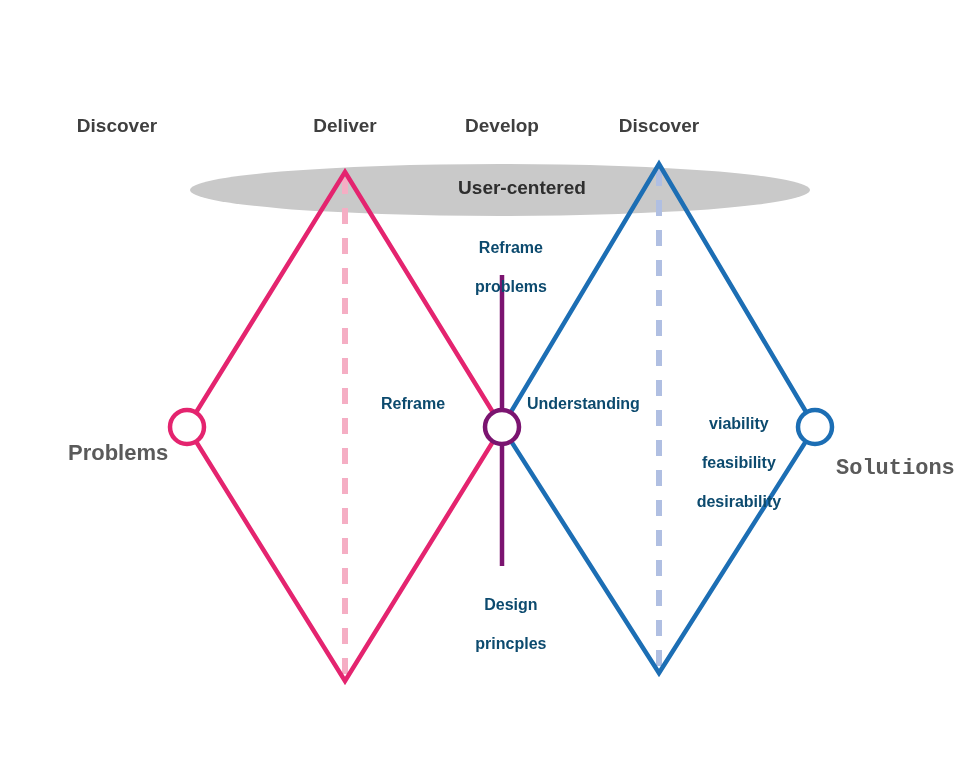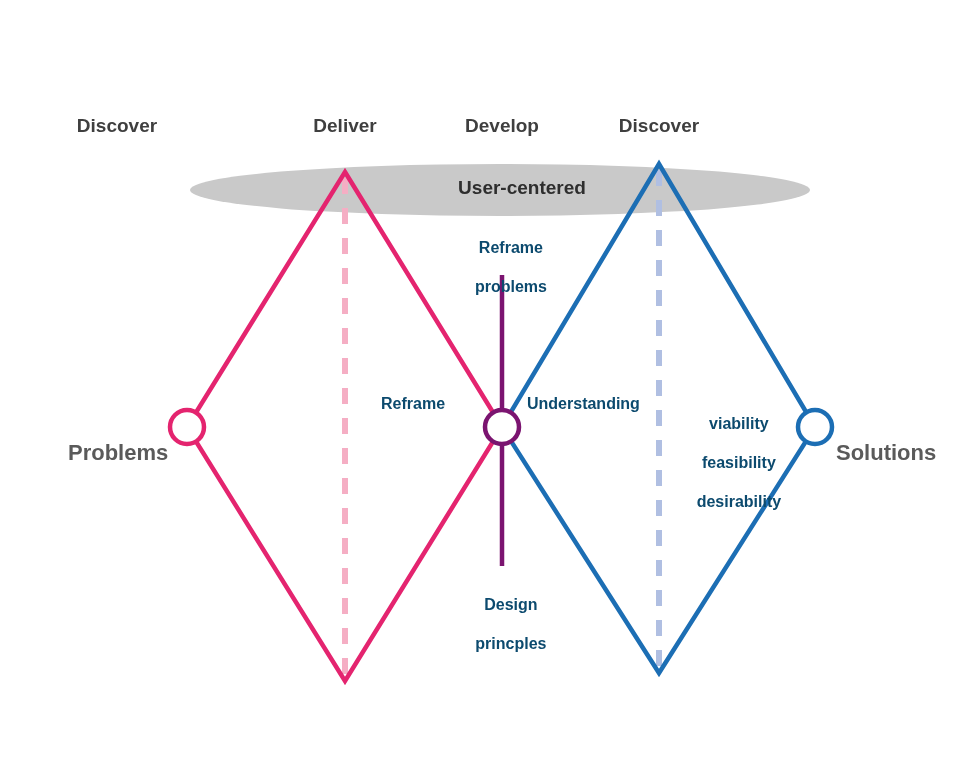--- a/index.html
+++ b/index.html
@@ -89,21 +89,21 @@
   </svg>
 
   <div class="lbl phase-label" style="left:117px; top:114px;">Discover</div>
   <div class="lbl phase-label" style="left:345px; top:114px;">Deliver</div>
   <div class="lbl phase-label" style="left:502px; top:114px;text-align:right;">Develop</div>
   <div class="lbl phase-label" style="left:659px; top:114px;">Discover</div>
 
   <div class="lbl ellipse-label" style="left:502px; top:176px;">User-centered</div>
 
   <div class="lbl endpoint-label" style="left:68px; top:440px;">Problems</div>
-  <div class="lbl endpoint-label" style="left:836px; top:440px;">Solutions</div>
+  <div class="lbl endpoint-label" style="left:836px; top:456px;font-family:Liberation Mono, monospace;">Solutions</div>
 
 
   <div class="lbl node-label left-align" style="left:381px; top:394px;">Reframe</div>
 
   <div class="lbl node-label center-align" style="left:502px; top:218px;">
     <span>Reframe</span><br>
     <span>problems</span>
   </div>
 
   <div class="lbl node-label left-align" style="left:527px; top:394px;">Understanding</div>

